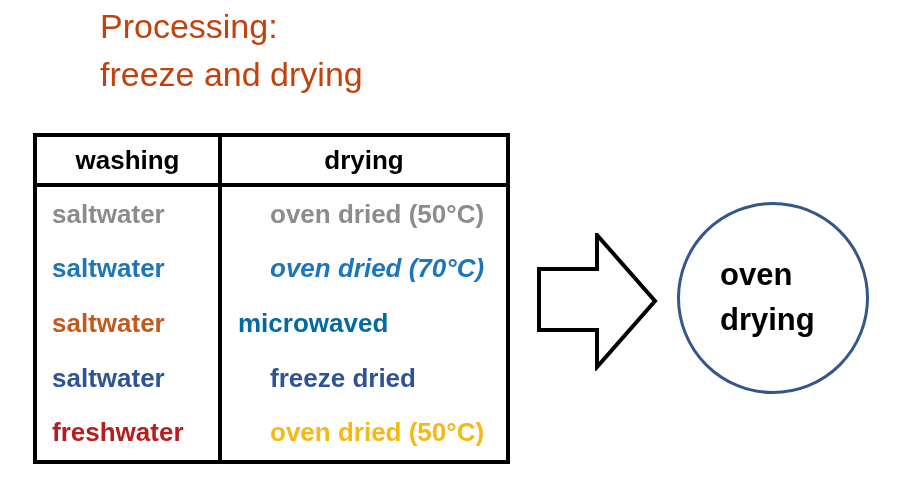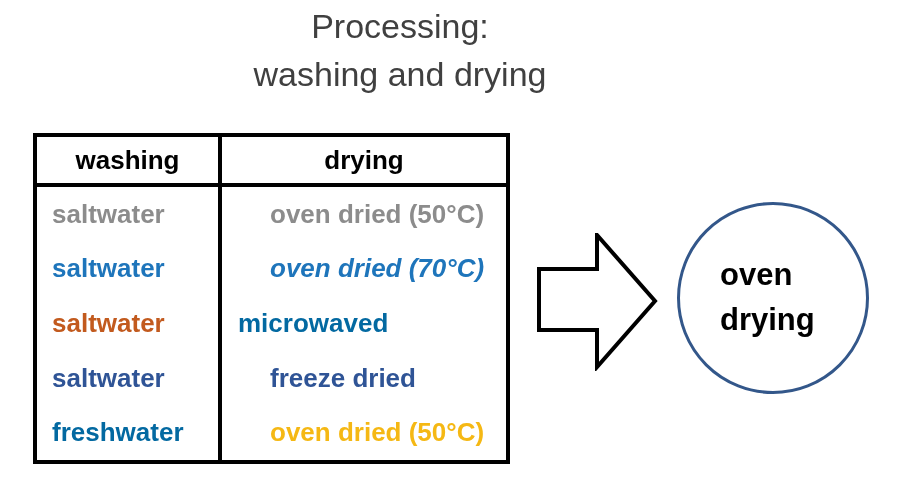--- a/index.html
+++ b/index.html
@@ -10,25 +10,25 @@
     width: 900px;
     height: 500px;
     background: #ffffff;
     overflow: hidden;
   }
   .title {
     position: absolute;
     left: 100px;
     top: 2px;
     width: 600px;
-    text-align: center;
+    text-align: left;
     font-size: 34px;
     font-weight: 400;
     line-height: 1.42;
-    color: #404040;
+    color: #c2410c;
   }
   .proc-table {
     position: absolute;
     left: 33px;
     top: 133px;
     width: 477px;
     height: 331px;
     border: 4px solid #000;
     background: #fff;
     display: flex;
@@ -90,21 +90,21 @@
     line-height: 1.45;
   }
 </style>
 </head>
 <body>
 
 <div class="canvas">
 
   <div class="title">
     <div>Processing:</div>
-    <div>washing and drying</div>
+    <div>freeze and drying</div>
   </div>
 
   <div class="proc-table">
     <div class="thead">
       <div class="th col1">washing</div>
       <div class="th col2">drying</div>
     </div>
     <div class="tbody">
       <div class="trow">
         <div class="td col1" style="color: rgb(140, 140, 140);">saltwater</div>
@@ -116,21 +116,21 @@
       </div>
       <div class="trow">
         <div class="td col1" style="color: rgb(194, 90, 30);">saltwater</div>
         <div class="td col2" style="color: #0369a1; padding-left: 16px;">microwaved</div>
       </div>
       <div class="trow">
         <div class="td col1" style="color: rgb(47, 84, 150);">saltwater</div>
         <div class="td col2" style="color: rgb(47, 84, 150);">freeze dried</div>
       </div>
       <div class="trow">
-        <div class="td col1" style="color: #0369a1;">freshwater</div>
+        <div class="td col1" style="color: #b91c1c;">freshwater</div>
         <div class="td col2" style="color: rgb(245, 184, 20);">oven dried (50°C)</div>
       </div>
     </div>
   </div>
 
   <div class="arrow-wrap">
     <svg width="122" height="138" viewBox="0 0 122 138" xmlns="http://www.w3.org/2000/svg">
       <polygon points="2,36 60,36 60,2 118,68 60,134 60,97 2,97" fill="#ffffff" stroke="#000000" stroke-width="4" stroke-linejoin="miter"></polygon>
     </svg>
   </div>

